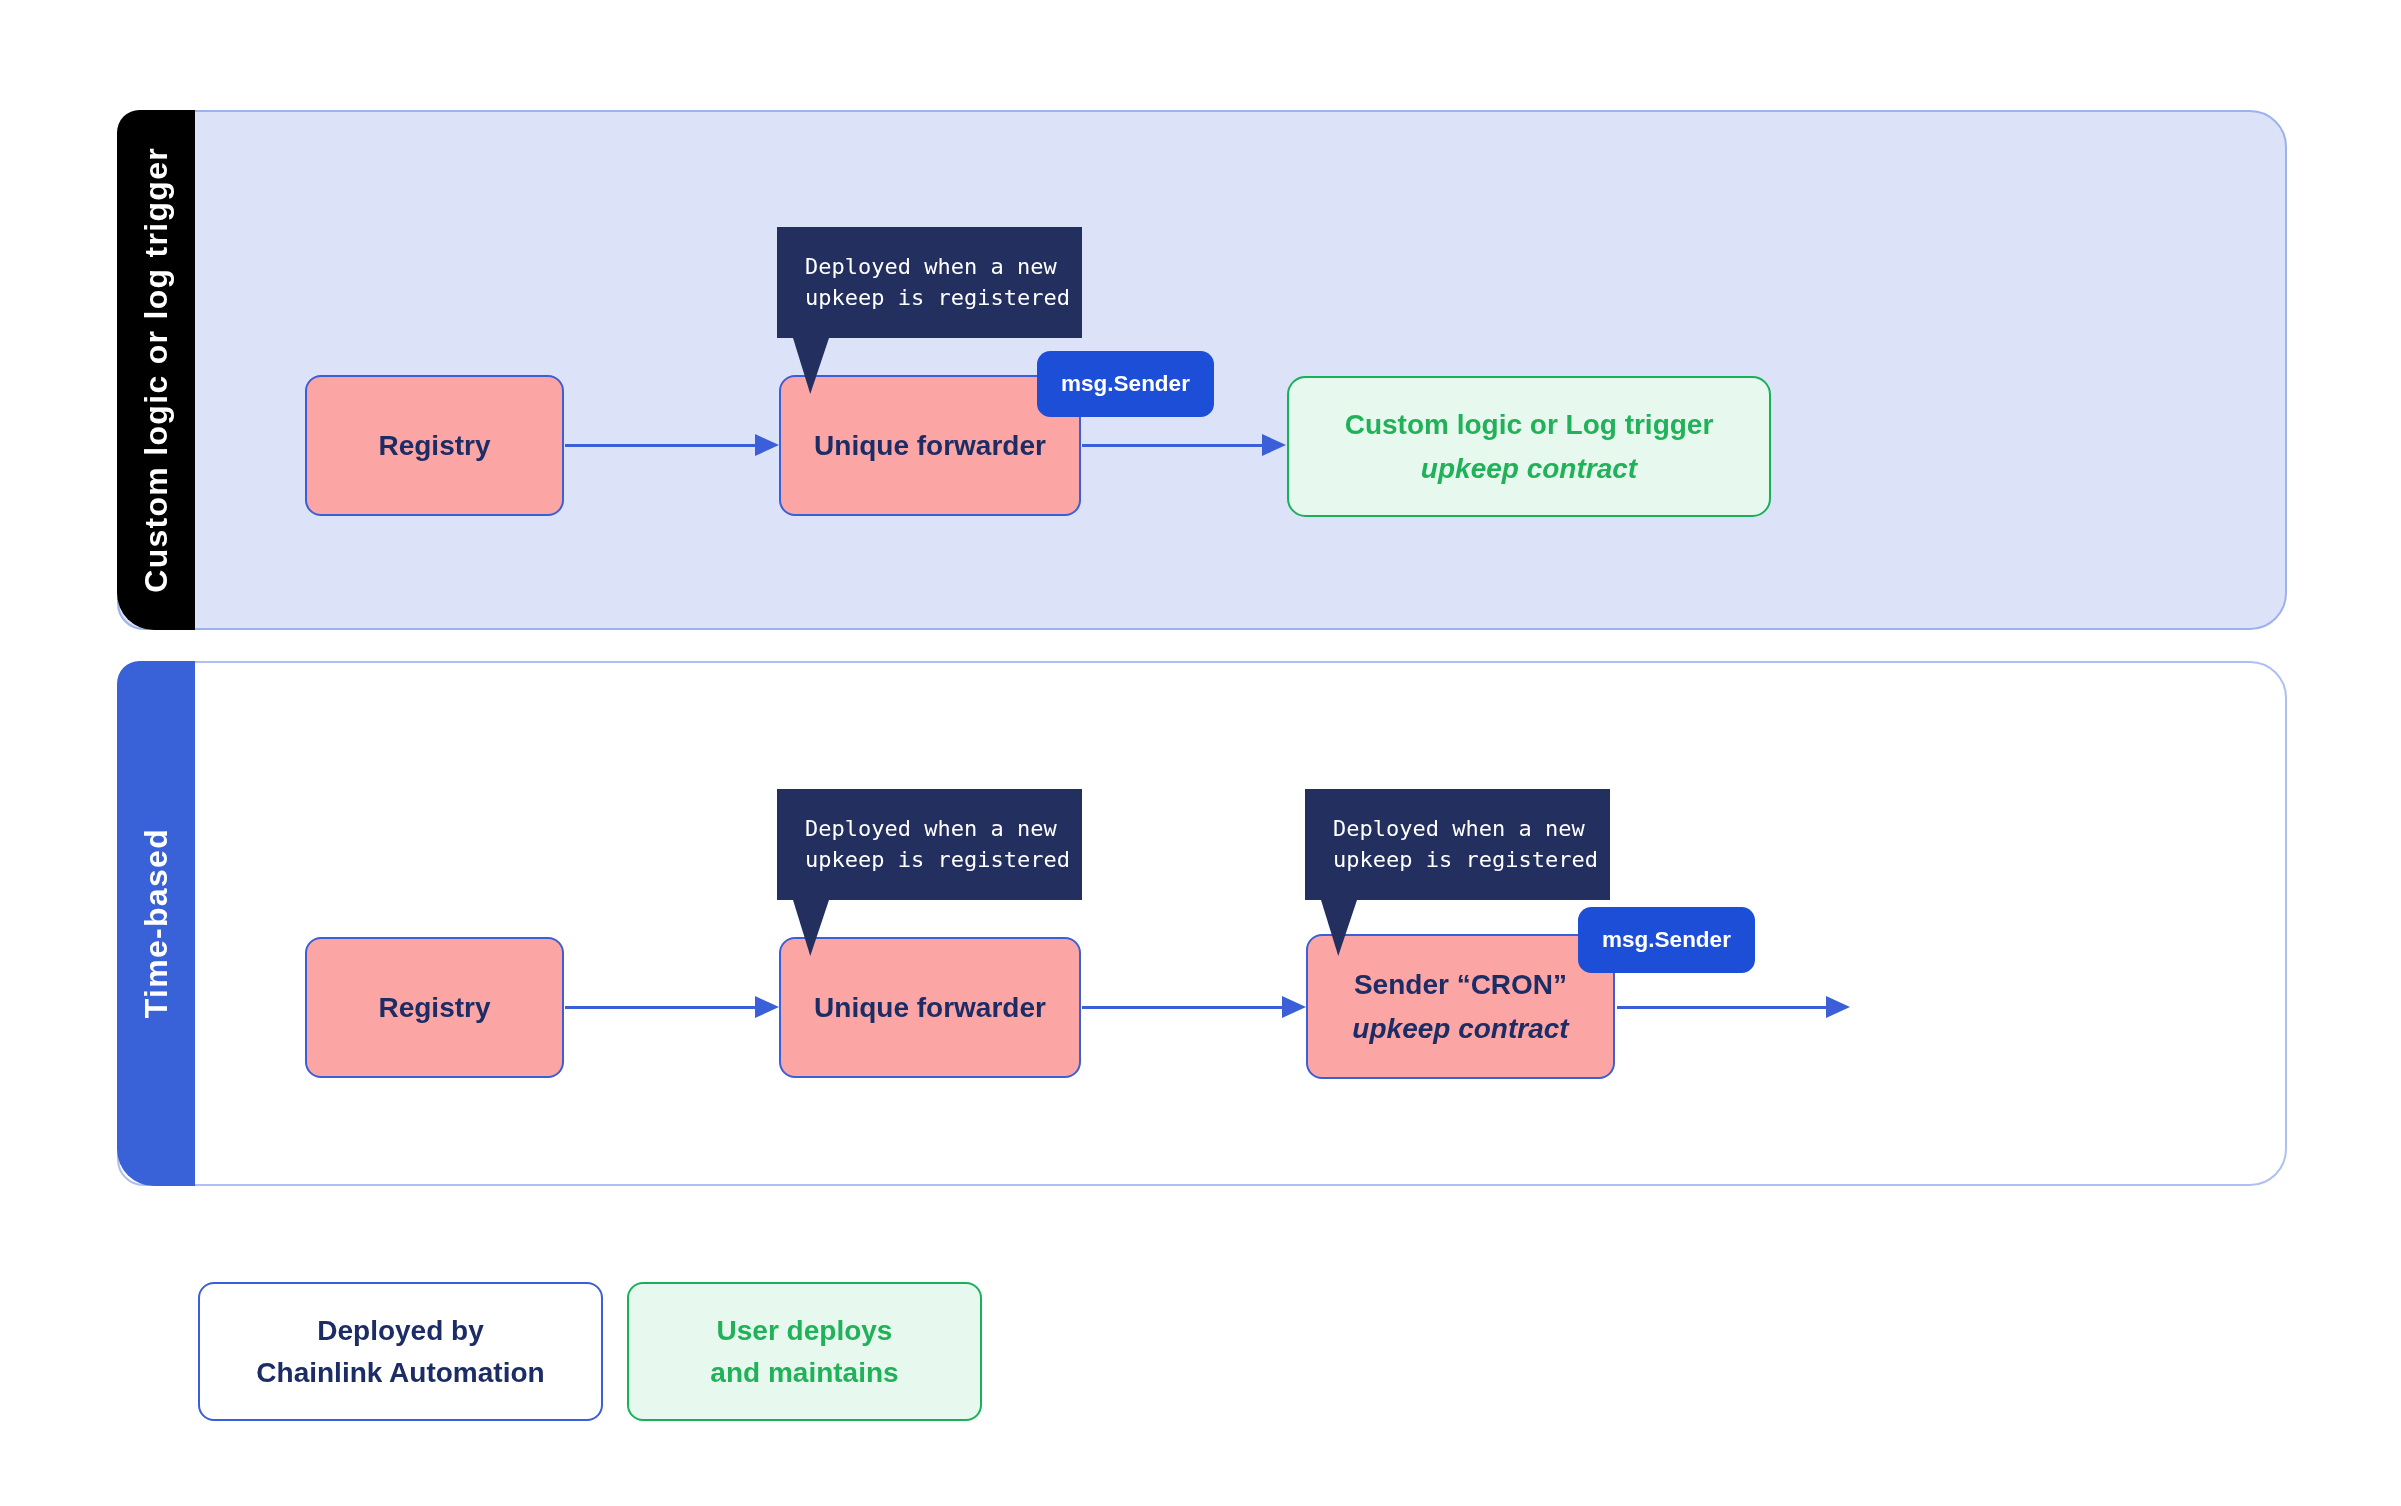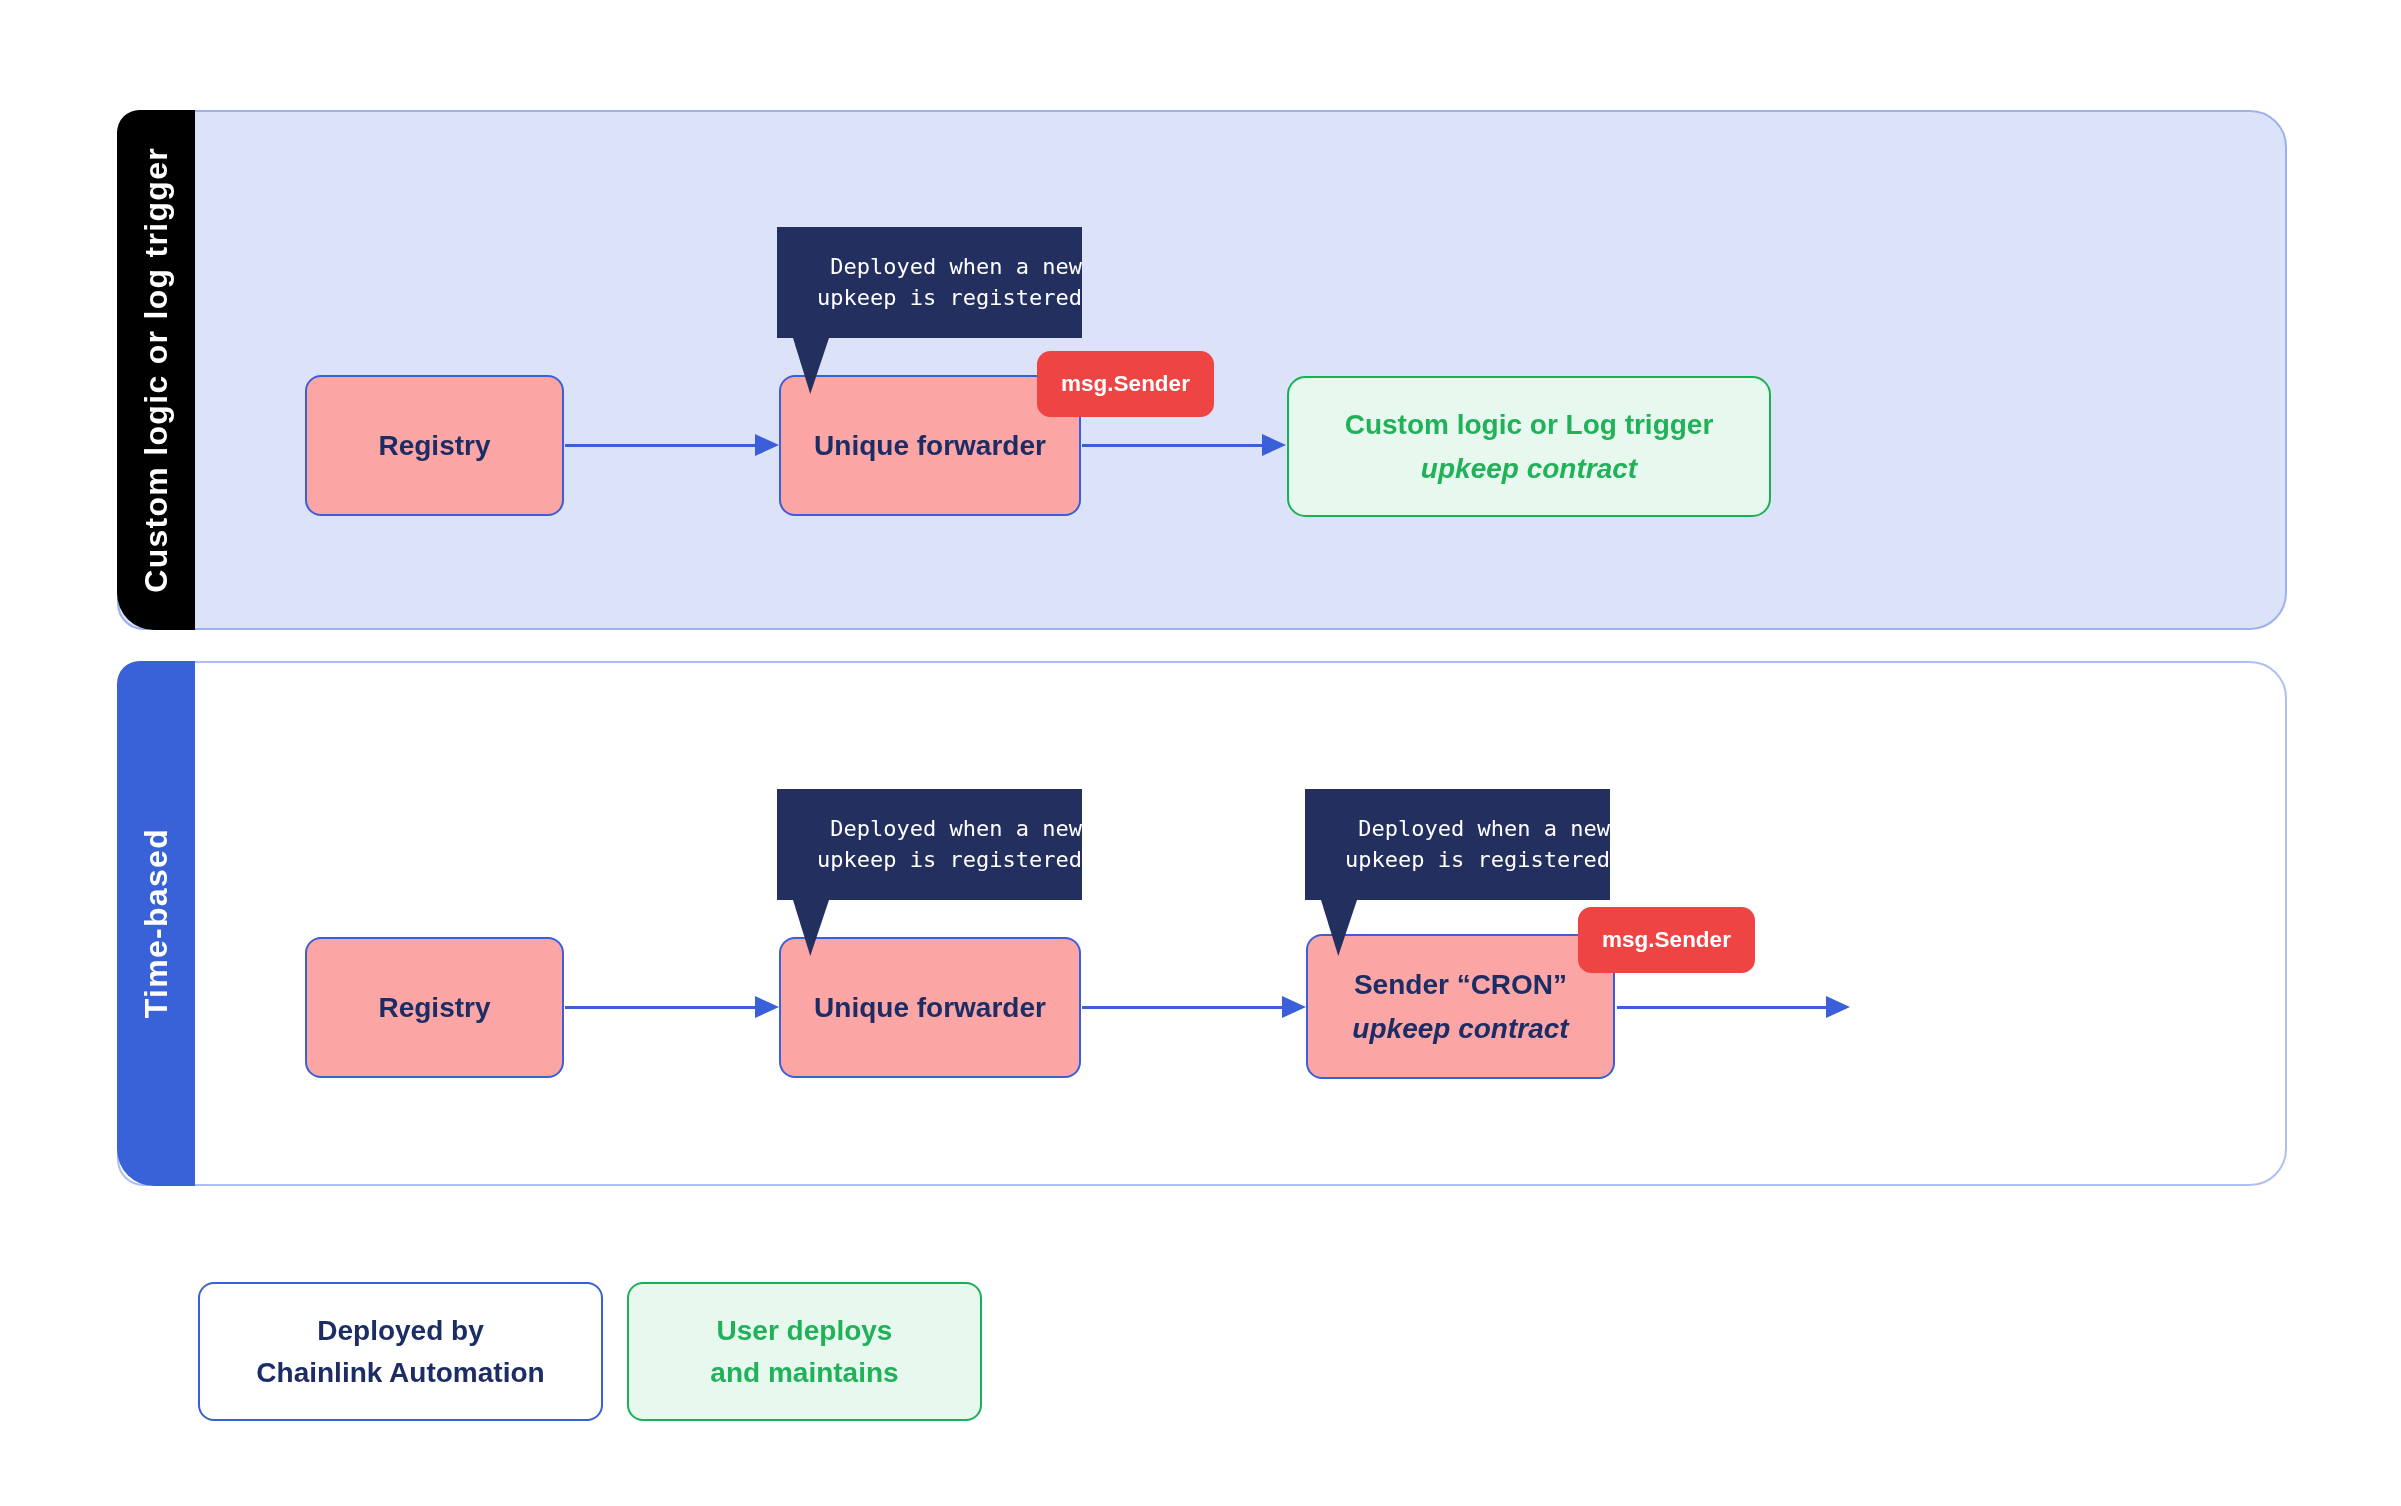--- a/index.html
+++ b/index.html
@@ -28,26 +28,26 @@
   .italic{font-style:italic;}
 
   
   .arrow{position:absolute;height:22.5px;display:flex;align-items:center;z-index:3;}
   .arrow .shaft{flex:1;height:3.3px;background:#3a5fd8;}
   .arrow .head{width:0;height:0;border-top:11.3px solid transparent;border-bottom:11.3px solid transparent;border-left:24px solid #3a5fd8;}
 
   
   .tooltip{position:absolute;width:305px;height:111px;background:#232f5e;color:#ffffff;z-index:5;
            font-family:"DejaVu Sans Mono",monospace;font-size:22px;line-height:31px;
-           padding:24px 0 0 28px;box-sizing:border-box;text-align:right;}
+           padding:24px 0 0 28px;box-sizing:border-box;}
   .tooltip .tip{position:absolute;left:16px;top:100%;width:36px;height:56px;background:#232f5e;
                 clip-path:polygon(0 0,100% 0,48% 100%);}
 
   
-  .badge{position:absolute;width:177px;height:66px;background:#ef4444;border-radius:13.3px;z-index:6;
+  .badge{position:absolute;width:177px;height:66px;background:#1d4ed8;border-radius:13.3px;z-index:6;
          display:flex;align-items:center;justify-content:center;color:#ffffff;font-size:22.5px;font-weight:700;}
 
   
   .legend-box{position:absolute;top:1282px;height:139px;box-sizing:border-box;border-radius:16px;z-index:3;
               display:flex;flex-direction:column;align-items:center;justify-content:center;text-align:center;
               font-size:28px;font-weight:700;line-height:1.5;}
   .legend-chainlink{left:198px;width:405px;background:#ffffff;border:2.7px solid #3a5fd8;color:#1c2d66;}
   .legend-user{left:627px;width:355px;background:#e7f9ef;border:2.7px solid #19b157;color:#21b259;}
 </style>
 </head>

